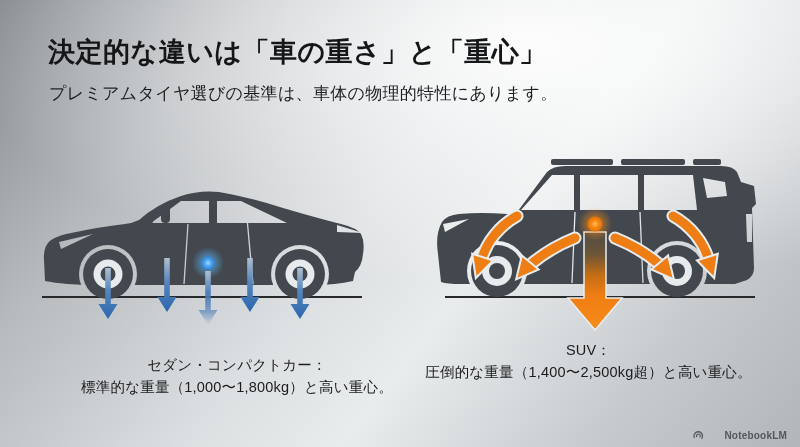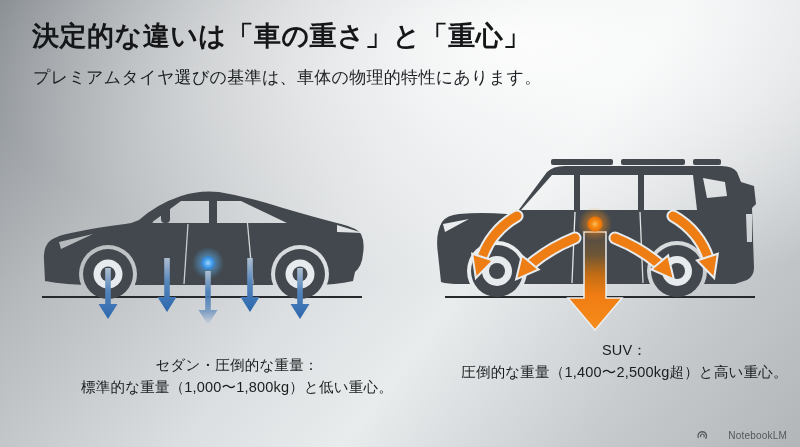--- a/index.html
+++ b/index.html
@@ -4,39 +4,39 @@
 <style>
   html,body{margin:0;padding:0;}
   body{width:800px;height:447px;overflow:hidden;font-family:"Liberation Sans","DejaVu Sans",sans-serif;}
   .slide{
     position:relative;width:800px;height:447px;overflow:hidden;
     background:
       radial-gradient(120% 95% at 66% 10%, rgba(255,255,255,.92) 0%, rgba(255,255,255,0) 58%),
       linear-gradient(128deg,#878c91 0%,#b6babd 22%,#dcdfe1 46%,#e9eced 60%,#c6cacd 82%,#b2b6b9 100%);
   }
   .title{
-    position:absolute;left:32px;top:18px;margin:0;
+    position:absolute;left:32px;top:18px;margin:16px;
     font-size:27px;font-weight:700;color:#141618;letter-spacing:.5px;
   }
   .subtitle{
-    position:absolute;left:33px;top:66px;margin:0;
+    position:absolute;left:33px;top:66px;margin:16px;
     font-size:17px;font-weight:400;color:#1d2022;letter-spacing:.3px;
   }
   .fig{position:absolute;}
   .fig-sedan{left:35px;top:178px;width:340px;height:150px;}
   .fig-suv{left:425px;top:152px;width:340px;height:190px;}
   .caption{
     position:absolute;text-align:center;color:#1b1d1f;
     font-size:14.5px;font-weight:500;line-height:22px;letter-spacing:.2px;
   }
   .caption-sedan{left:40px;top:354px;width:394px;}
-  .caption-suv{left:452px;top:339px;width:345px;}
+  .caption-suv{left:416px;top:339px;width:345px;}
   .brandmark{
     position:absolute;right:13px;bottom:6px;display:flex;align-items:center;gap:20px;
-    color:#54585c;font-size:10px;font-weight:400;letter-spacing:.2px;
+    color:#54585c;font-size:10px;font-weight:700;letter-spacing:.2px;
   }
 </style>
 </head>
 <body>
 
 <div class="slide">
 
   <h1 class="title">決定的な違いは「車の重さ」と「重心」</h1>
   <p class="subtitle">プレミアムタイヤ選びの基準は、車体の物理的特性にあります。</p>
 
@@ -187,22 +187,22 @@
       <polygon points="-11,-2 11,-2 0,20" transform="translate(283,107) rotate(-18)" fill="#ee7d14" stroke="#e9ecee" stroke-width="2"></polygon>
     </g>
 
     <g>
       <circle cx="170" cy="72" r="17" fill="url(#oglow)"></circle>
       <circle cx="170" cy="72" r="7.5" fill="url(#ocore)"></circle>
     </g>
   </svg>
 
   <div class="caption caption-sedan">
-    <div>セダン・圧倒的な重量：</div>
-    <div>標準的な重量（1,000〜1,800kg）と低い重心。</div>
+    <div>セダン・コンパクトカー：</div>
+    <div>標準的な重量（1,000〜1,800kg）と高い重心。</div>
   </div>
 
   <div class="caption caption-suv">
     <div>SUV：</div>
     <div>圧倒的な重量（1,400〜2,500kg超）と高い重心。</div>
   </div>
 
   <div class="brandmark">
     <svg width="12" height="12" viewBox="0 0 12 12">
       <path d="M2.2 8.5 A4.3 4.3 0 1 1 9.9 9.3" fill="none" stroke="#54585c" stroke-width="1.3" stroke-linecap="round"></path>

